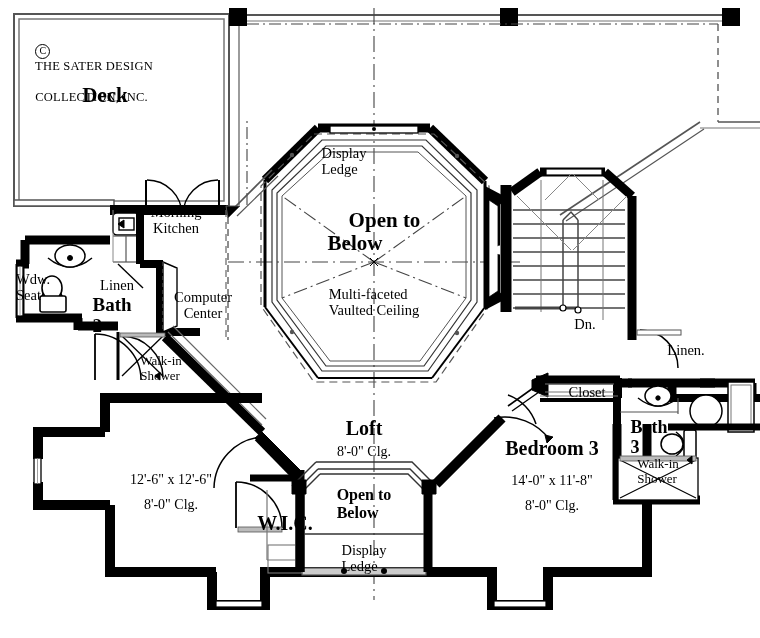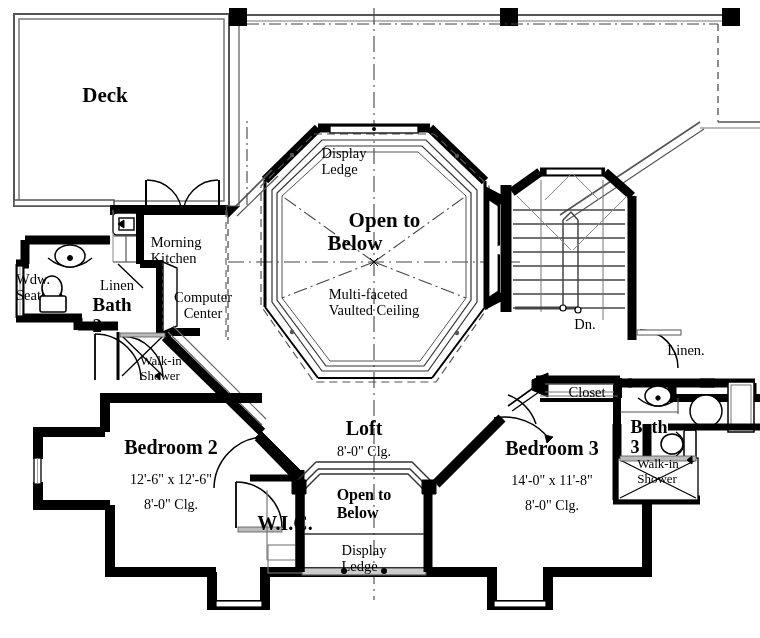--- a/index.html
+++ b/index.html
@@ -456,55 +456,59 @@
       <line x1="545" y1="384" x2="614" y2="384"></line>
       <line x1="545" y1="392" x2="614" y2="392"></line>
     </g>
 
     <g>
       <line x1="436" y1="484" x2="502" y2="418" stroke="#000" stroke-width="10"></line>
     </g>
 
   </svg>
 
+  <div class="lbl lbl-copy" style="left:22px; top:26px;">
+    <span style="display:inline-block;border:1.2px solid #000;border-radius:50%;width:13px;height:13px;line-height:12px;text-align:center;font-size:10px;vertical-align:-1px;">C</span>
+    <span>THE SATER DESIGN</span><br>
+    <span>COLLECTION, INC.</span>
+  </div>
 
   <div class="lbl lbl-deck" style="left:105px; top:96px;">Deck</div>
 
   <div class="lbl lbl-openbelow" style="left:374px; top:232px;">
     <span style="white-space:pre-line;">Open to
 Below</span>
   </div>
 
   <div class="lbl lbl-small" style="left:374px; top:302px; white-space:pre-line;">Multi-faceted
 Vaulted Ceiling</div>
 
   <div class="lbl lbl-small" style="left:344px; top:161px; white-space:pre-line;">Display
 Ledge</div>
 
   <div class="lbl lbl-small" style="left:364px; top:558px; white-space:pre-line;">Display
 Ledge</div>
 
-  <div class="lbl lbl-small" style="left:176px; top:250px; white-space:pre-line; text-align:left;">Morning
+  <div class="lbl lbl-small" style="left:176px; top:220px; white-space:pre-line; text-align:center;">Morning
 Kitchen</div>
 
   <div class="lbl lbl-small" style="left:33px; top:287px; white-space:pre-line; text-align:left;">Wdw.
 Seat</div>
 
   <div class="lbl lbl-small" style="left:117px; top:285px;">Linen</div>
 
   <div class="lbl lbl-room" style="left:112px; top:315px; white-space:pre-line;">Bath
 2</div>
 
   <div class="lbl lbl-small" style="left:203px; top:305px; white-space:pre-line; text-align:center;">Computer
 Center</div>
 
   <div class="lbl lbl-tiny" style="left:161px; top:369px; white-space:pre-line;">Walk-in
 Shower</div>
 
-  <div class="lbl lbl-room-lg" style="left:171px; top:447px;">Bedroom 2</div>
 
   <div class="lbl lbl-dim" style="left:171px; top:480px;">12'-6" x 12'-6"</div>
 
   <div class="lbl lbl-dim" style="left:171px; top:505px;">8'-0" Clg.</div>
 
   <div class="lbl lbl-room" style="left:285px; top:523px; font-size:20px;">W.I.C.</div>
 
   <div class="lbl lbl-room-lg" style="left:364px; top:428px;">Loft</div>
 
   <div class="lbl lbl-dim" style="left:364px; top:452px;">8'-0" Clg.</div>

